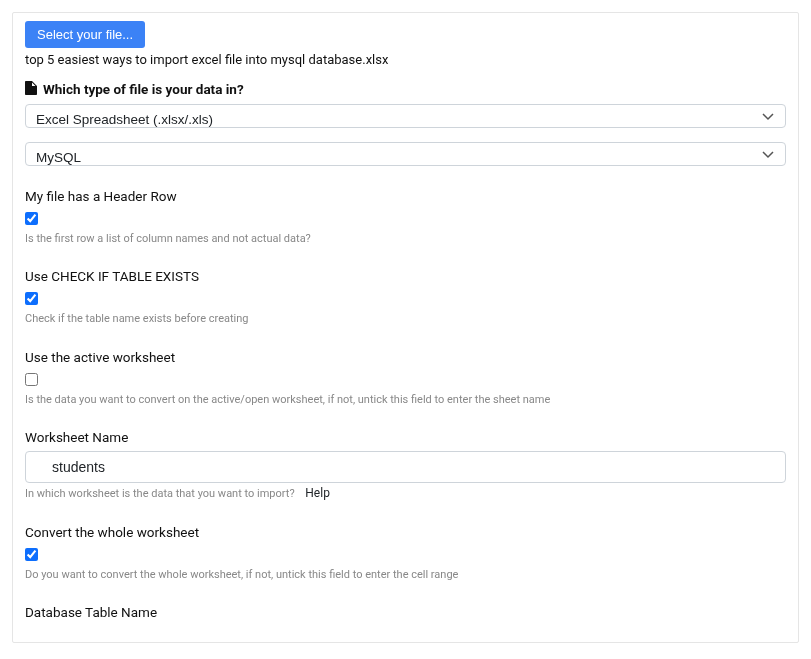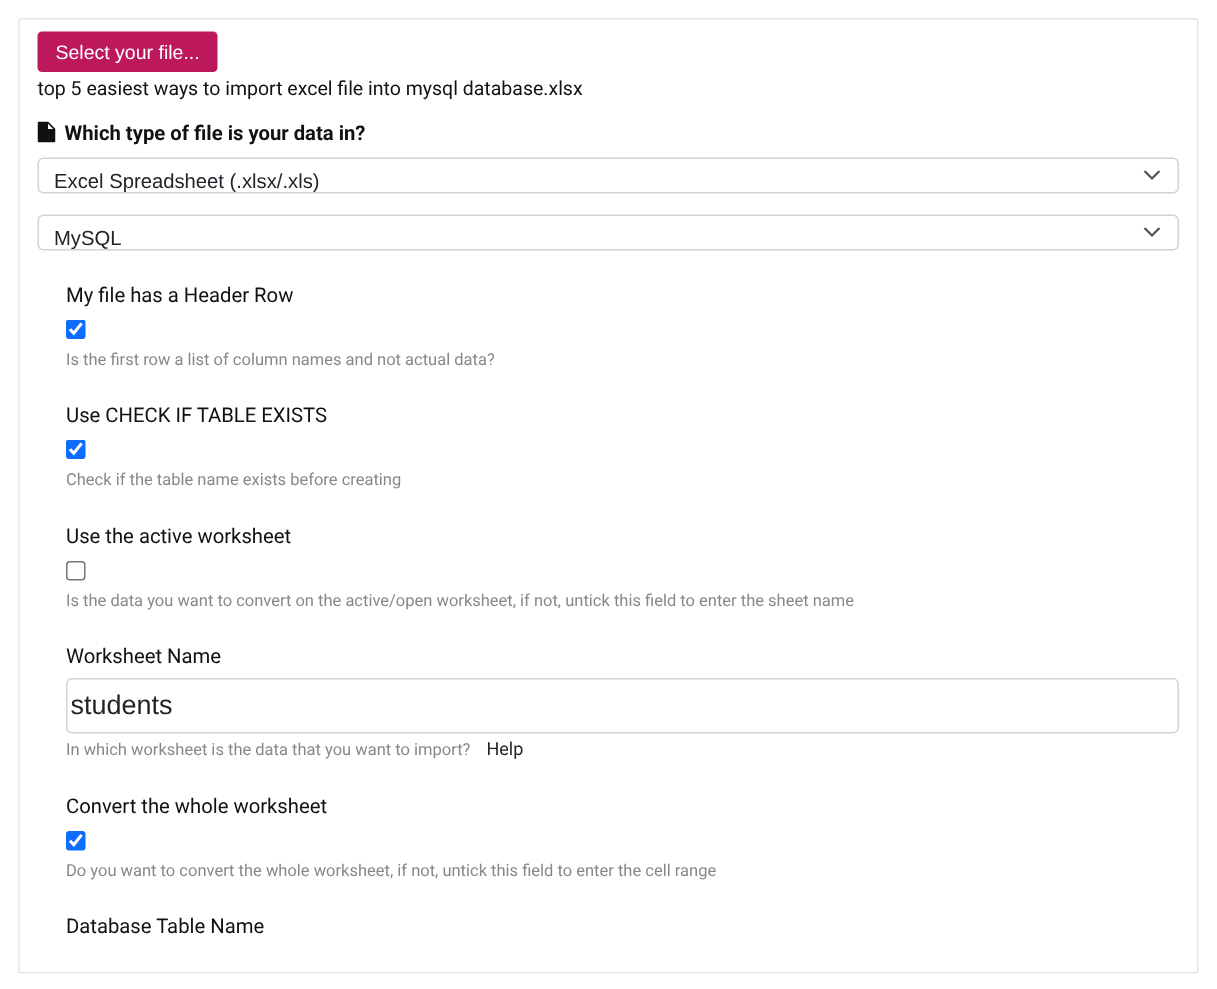--- a/index.html
+++ b/index.html
@@ -13,21 +13,21 @@
       color: #212529;
       background: #fff;
       padding: 12px;
     }
     .container {
       border: 1px solid #e5e5e5;
       padding: 8px 12px 16px 12px;
       border-radius: 2px;
     }
     .select-file-btn {
-      background: #be185d;
+      background: #3b82f6;
       color: #fff;
       border: none;
       padding: 6px 12px;
       font-size: 13px;
       border-radius: 3px;
       cursor: pointer;
       display: inline-block;
     }
     .filename {
       font-size: 13px;
@@ -74,24 +74,24 @@
       top: 50%;
       transform: translateY(-50%);
       pointer-events: none;
     }
     .chevron svg {
       width: 12px;
       height: 8px;
     }
     .form-input {
       width: 100%;
-      padding: 7px 2px;
+      padding: 7px 26px;
       border: 1px solid #ced4da;
       border-radius: 4px;
-      font-size: 18px;
+      font-size: 14px;
       background: #fff;
       color: #212529;
     }
     .checkbox {
       accent-color: #0d6efd;
       width: 13px;
       height: 13px;
       cursor: pointer;
       margin-bottom: 4px;
       margin-top: 2px;
@@ -104,21 +104,21 @@
     }
     .help-link {
       color: #212529;
       font-size: 12px;
       margin-left: 8px;
       cursor: pointer;
     }
     .file-icon {
       display: inline-block;
     }
-    .spacer-lg { margin-top: 22px; margin-left: 19px; }
+    .spacer-lg { margin-top: 22px; }
   </style>
 </head>
 <body>
 
 <div class="container">
 
   <button class="select-file-btn">Select your file...</button>
   <span class="filename">top 5 easiest ways to import excel file into mysql database.xlsx</span>
 
   <div class="form-group">

